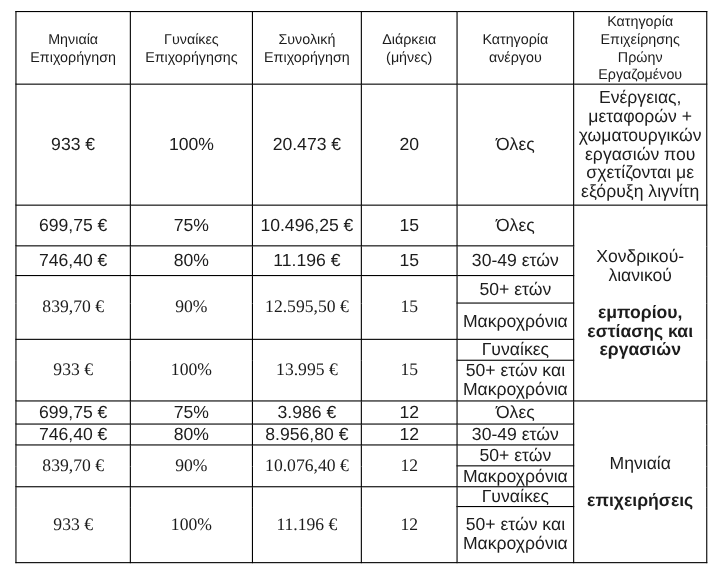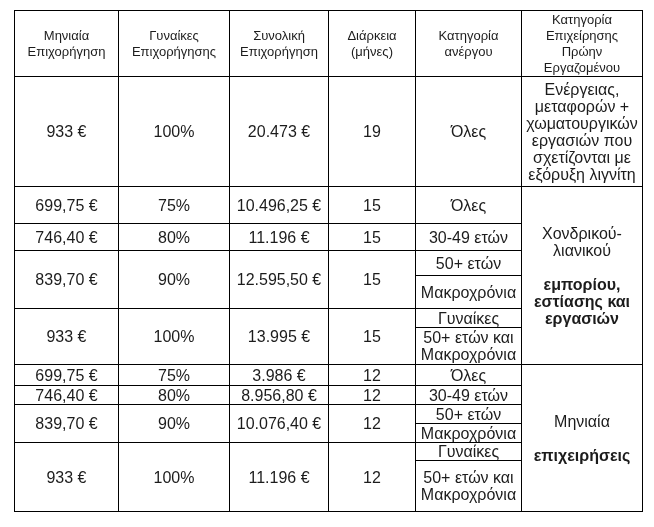--- a/index.html
+++ b/index.html
@@ -35,20 +35,21 @@
     overflow: hidden;
   }
   .subsidy th {
     font-weight: normal;
     font-size: 13px;
     line-height: 16px;
   }
   .vtop {
     vertical-align: top;
     padding-top: 3px;
+    font-family: Liberation Serif, serif;
   }
   .biz {
     vertical-align: top;
     padding-top: 2px;
   }
   .seg { display: block; }
   .seg-light { font-weight: 400; }
   .seg-dark { font-weight: 600; }
 </style>
 </head>
@@ -80,21 +81,21 @@
       <th>Κατηγορία
 Επιχείρησης
 Πρώην
 Εργαζομένου</th>
     </tr>
 
     <tr style="height:110px">
       <td>933 €</td>
       <td>100%</td>
       <td>20.473 €</td>
-      <td>19</td>
+      <td>20</td>
       <td>Όλες</td>
       <td class="seg-light">Ενέργειας,
 μεταφορών +
 χωματουργικών
 εργασιών που
 σχετίζονται με
 εξόρυξη λιγνίτη</td>
     </tr>
 
     <tr style="height:37px">

